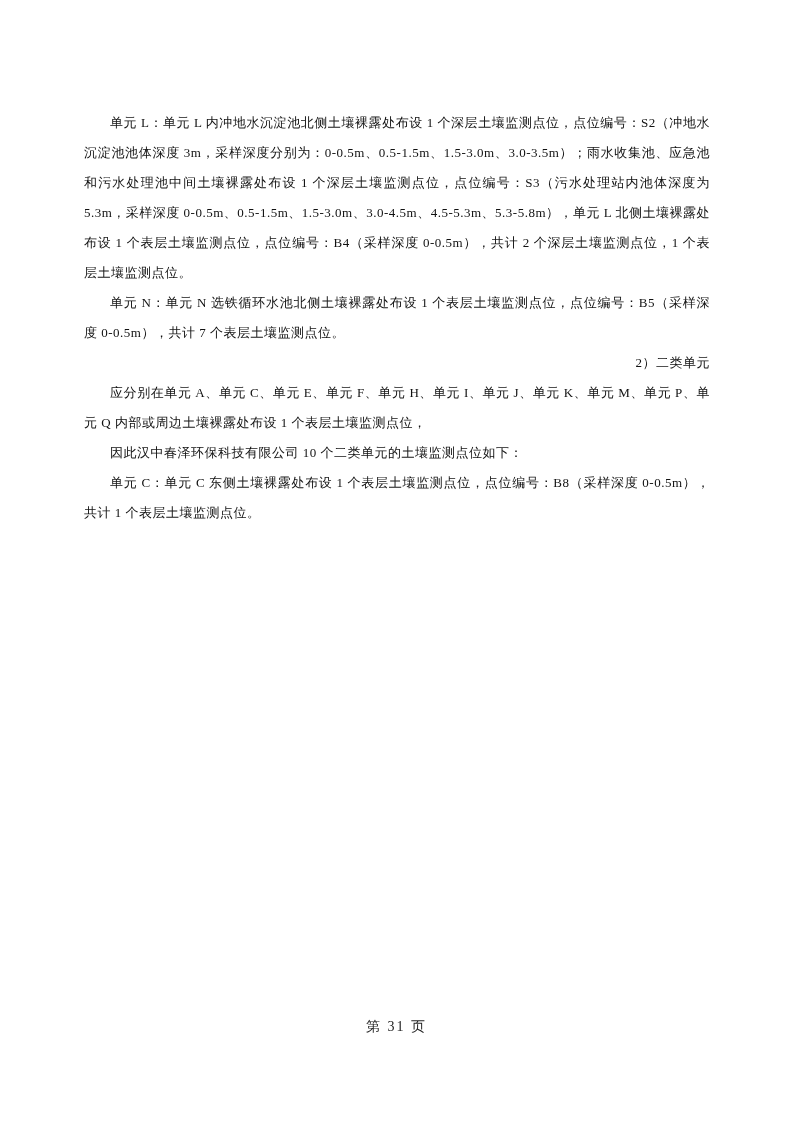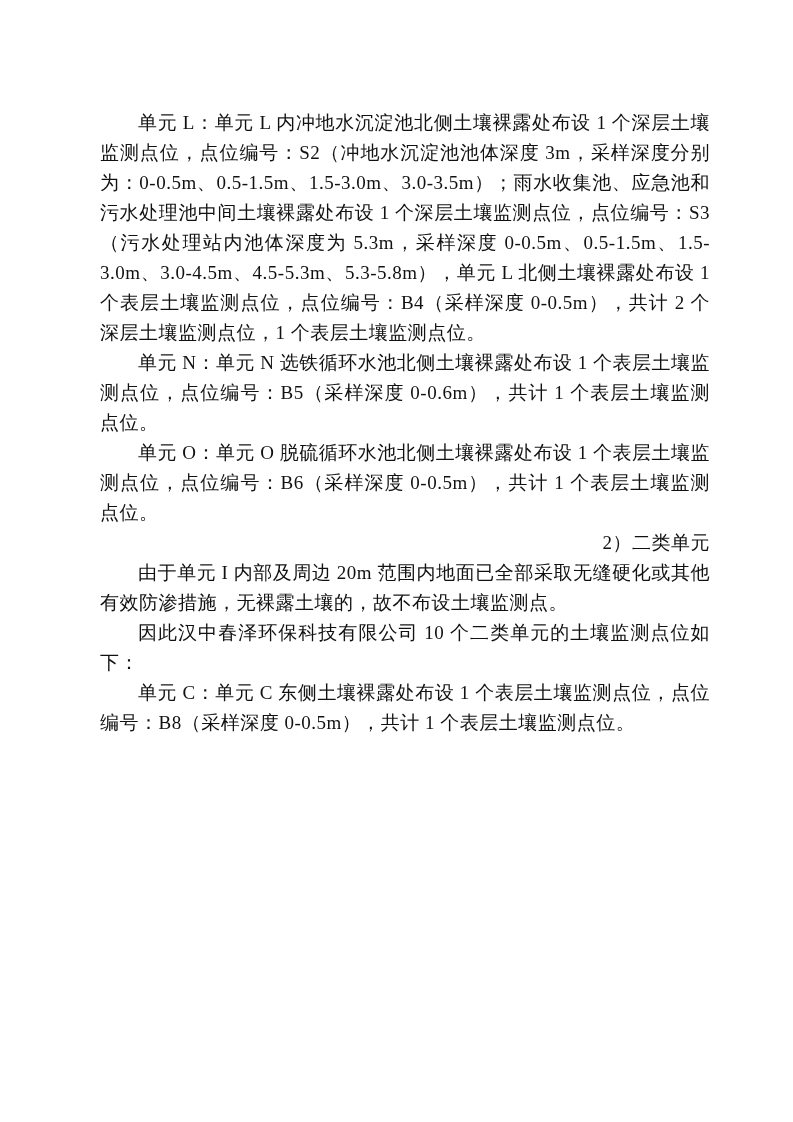--- a/index.html
+++ b/index.html
@@ -17,27 +17,26 @@
     height: 1122px;
     background: #ffffff;
   }
   .doc-body {
     position: absolute;
     top: 108px;
     left: 84px;
     width: 626px;
   }
   .doc-body p {
-    font-size: 19px;
+    font-size: 13px;
     line-height: 30px;
     text-align: justify;
     text-indent: 2em;
     letter-spacing: 0.5px;
     word-break: break-word;
-    margin-left: 16px;
   }
   .doc-body p.heading {
     text-align: right;
   }
   .page-footer {
     position: absolute;
     top: 1018px;
     left: 0;
     width: 793px;
     text-align: center;
@@ -45,21 +44,21 @@
     color: #222222;
     letter-spacing: 2px;
   }
 </style>
 </head>
 <body>
 
 <div class="page">
   <div class="doc-body">
     <p>单元 L：单元 L 内冲地水沉淀池北侧土壤裸露处布设 1 个深层土壤监测点位，点位编号：S2（冲地水沉淀池池体深度 3m，采样深度分别为：0-0.5m、0.5-1.5m、1.5-3.0m、3.0-3.5m）；雨水收集池、应急池和污水处理池中间土壤裸露处布设 1 个深层土壤监测点位，点位编号：S3（污水处理站内池体深度为 5.3m，采样深度 0-0.5m、0.5-1.5m、1.5-3.0m、3.0-4.5m、4.5-5.3m、5.3-5.8m），单元 L 北侧土壤裸露处布设 1 个表层土壤监测点位，点位编号：B4（采样深度 0-0.5m），共计 2 个深层土壤监测点位，1 个表层土壤监测点位。</p>
-    <p>单元 N：单元 N 选铁循环水池北侧土壤裸露处布设 1 个表层土壤监测点位，点位编号：B5（采样深度 0-0.6m），共计 1 个表层土壤监测点位。</p>
-    <p>单元 O：单元 O 脱硫循环水池北侧土壤裸露处布设 1 个表层土壤监测点位，点位编号：B6（采样深度 0-0.5m），共计 1 个表层土壤监测点位。</p>
+    <p>单元 N：单元 N 选铁循环水池北侧土壤裸露处布设 1 个表层土壤监测点位，点位编号：B5（采样深度 0-0.5m），共计 7 个表层土壤监测点位。</p>
     <p class="heading">2）二类单元</p>
-    <p>由于单元 I 内部及周边 20m 范围内地面已全部采取无缝硬化或其他有效防渗措施，无裸露土壤的，故不布设土壤监测点。</p>
+    <p>应分别在单元 A、单元 C、单元 E、单元 F、单元 H、单元 I、单元 J、单元 K、单元 M、单元 P、单元 Q 内部或周边土壤裸露处布设 1 个表层土壤监测点位，</p>
     <p>因此汉中春泽环保科技有限公司 10 个二类单元的土壤监测点位如下：</p>
     <p>单元 C：单元 C 东侧土壤裸露处布设 1 个表层土壤监测点位，点位编号：B8（采样深度 0-0.5m），共计 1 个表层土壤监测点位。</p>
 
   </div>
+  <div class="page-footer">第 31 页</div>
 </div>
 
 </body></html>

